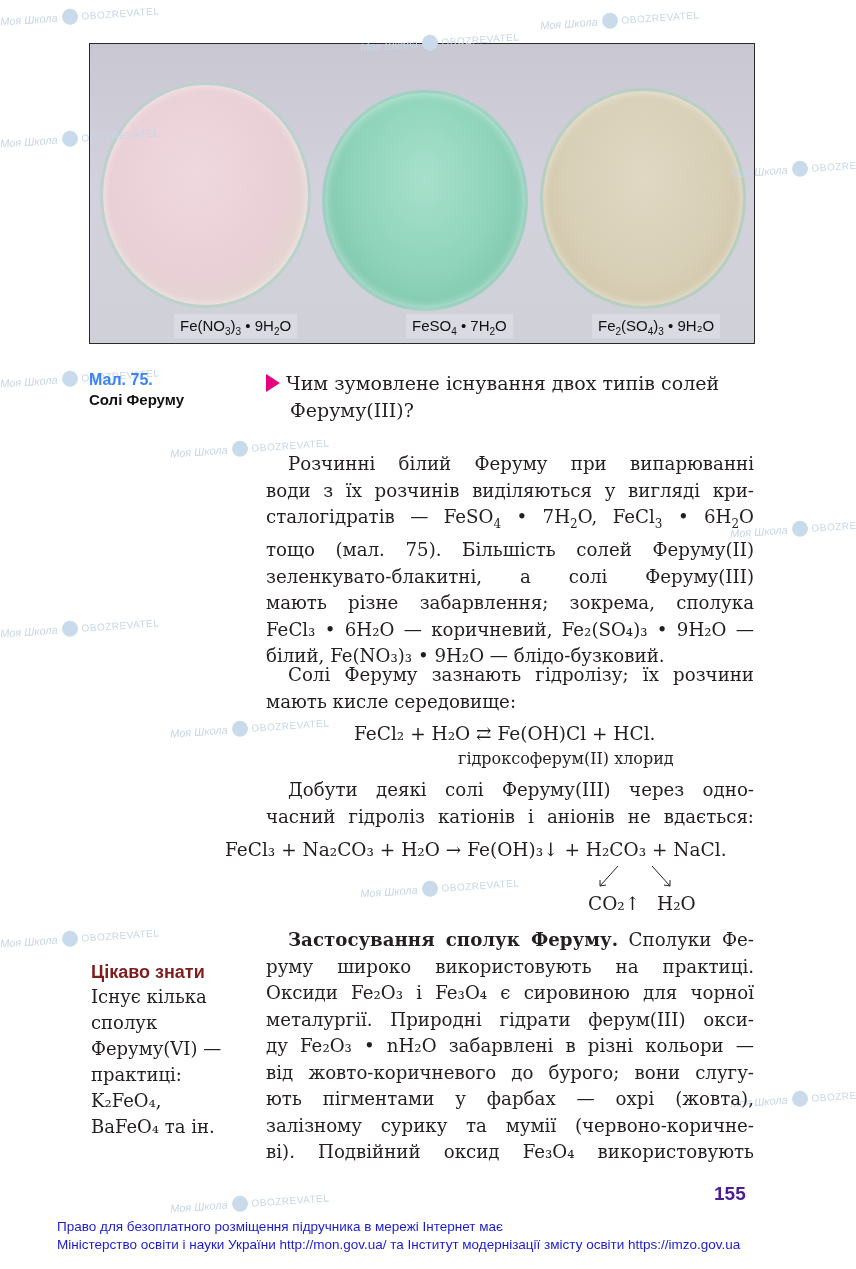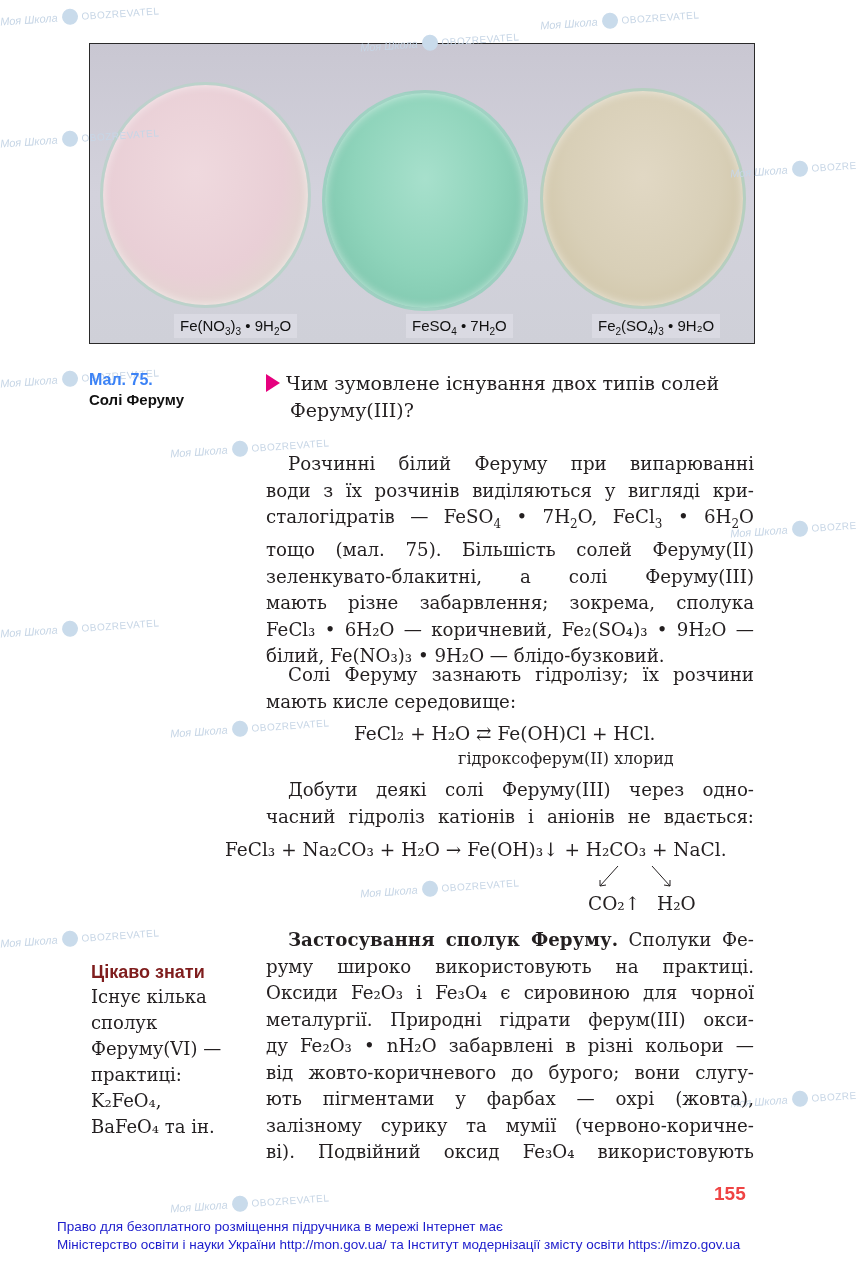--- a/index.html
+++ b/index.html
@@ -41,21 +41,21 @@
 
   .body-text { position:absolute; left:266px; width:488px; font-size:18.2px; line-height:26.5px; text-align:justify; z-index:2; }
   .body-text sub { font-size:12px; }
 
   .eq { position:absolute; z-index:2; font-size:18.5px; white-space:nowrap; }
   .eq-note { position:absolute; z-index:2; font-size:16px; white-space:nowrap; }
 
   .side { position:absolute; left:91px; top:960px; width:170px; z-index:2; font-size:18px; line-height:26px; }
   .side-title { font-family:"Liberation Sans", sans-serif; font-weight:bold; color:#7f1d1d; font-size:18px; line-height:24px; }
 
-  .page-num { position:absolute; left:714px; top:1183px; font-family:"Liberation Sans", sans-serif; font-weight:bold; font-size:19px; color:#ef4444; z-index:2; }
+  .page-num { position:absolute; left:714px; top:1183px; font-family:"Liberation Sans", sans-serif; font-weight:bold; font-size:19px; color:#4c1d95; z-index:2; }
   .footer { position:absolute; left:57px; top:1218px; font-family:"Liberation Sans", sans-serif; font-size:13.5px; line-height:18px; color:#1c1ccc; z-index:2; white-space:nowrap; }
   .arrow-lines { position:absolute; z-index:2; }
 </style>
 </head>
 <body>
 
 <div>
   <div class="wm" style="left:0;top:8px">
       <span>Моя Школа</span>
       <span class="c"></span>

